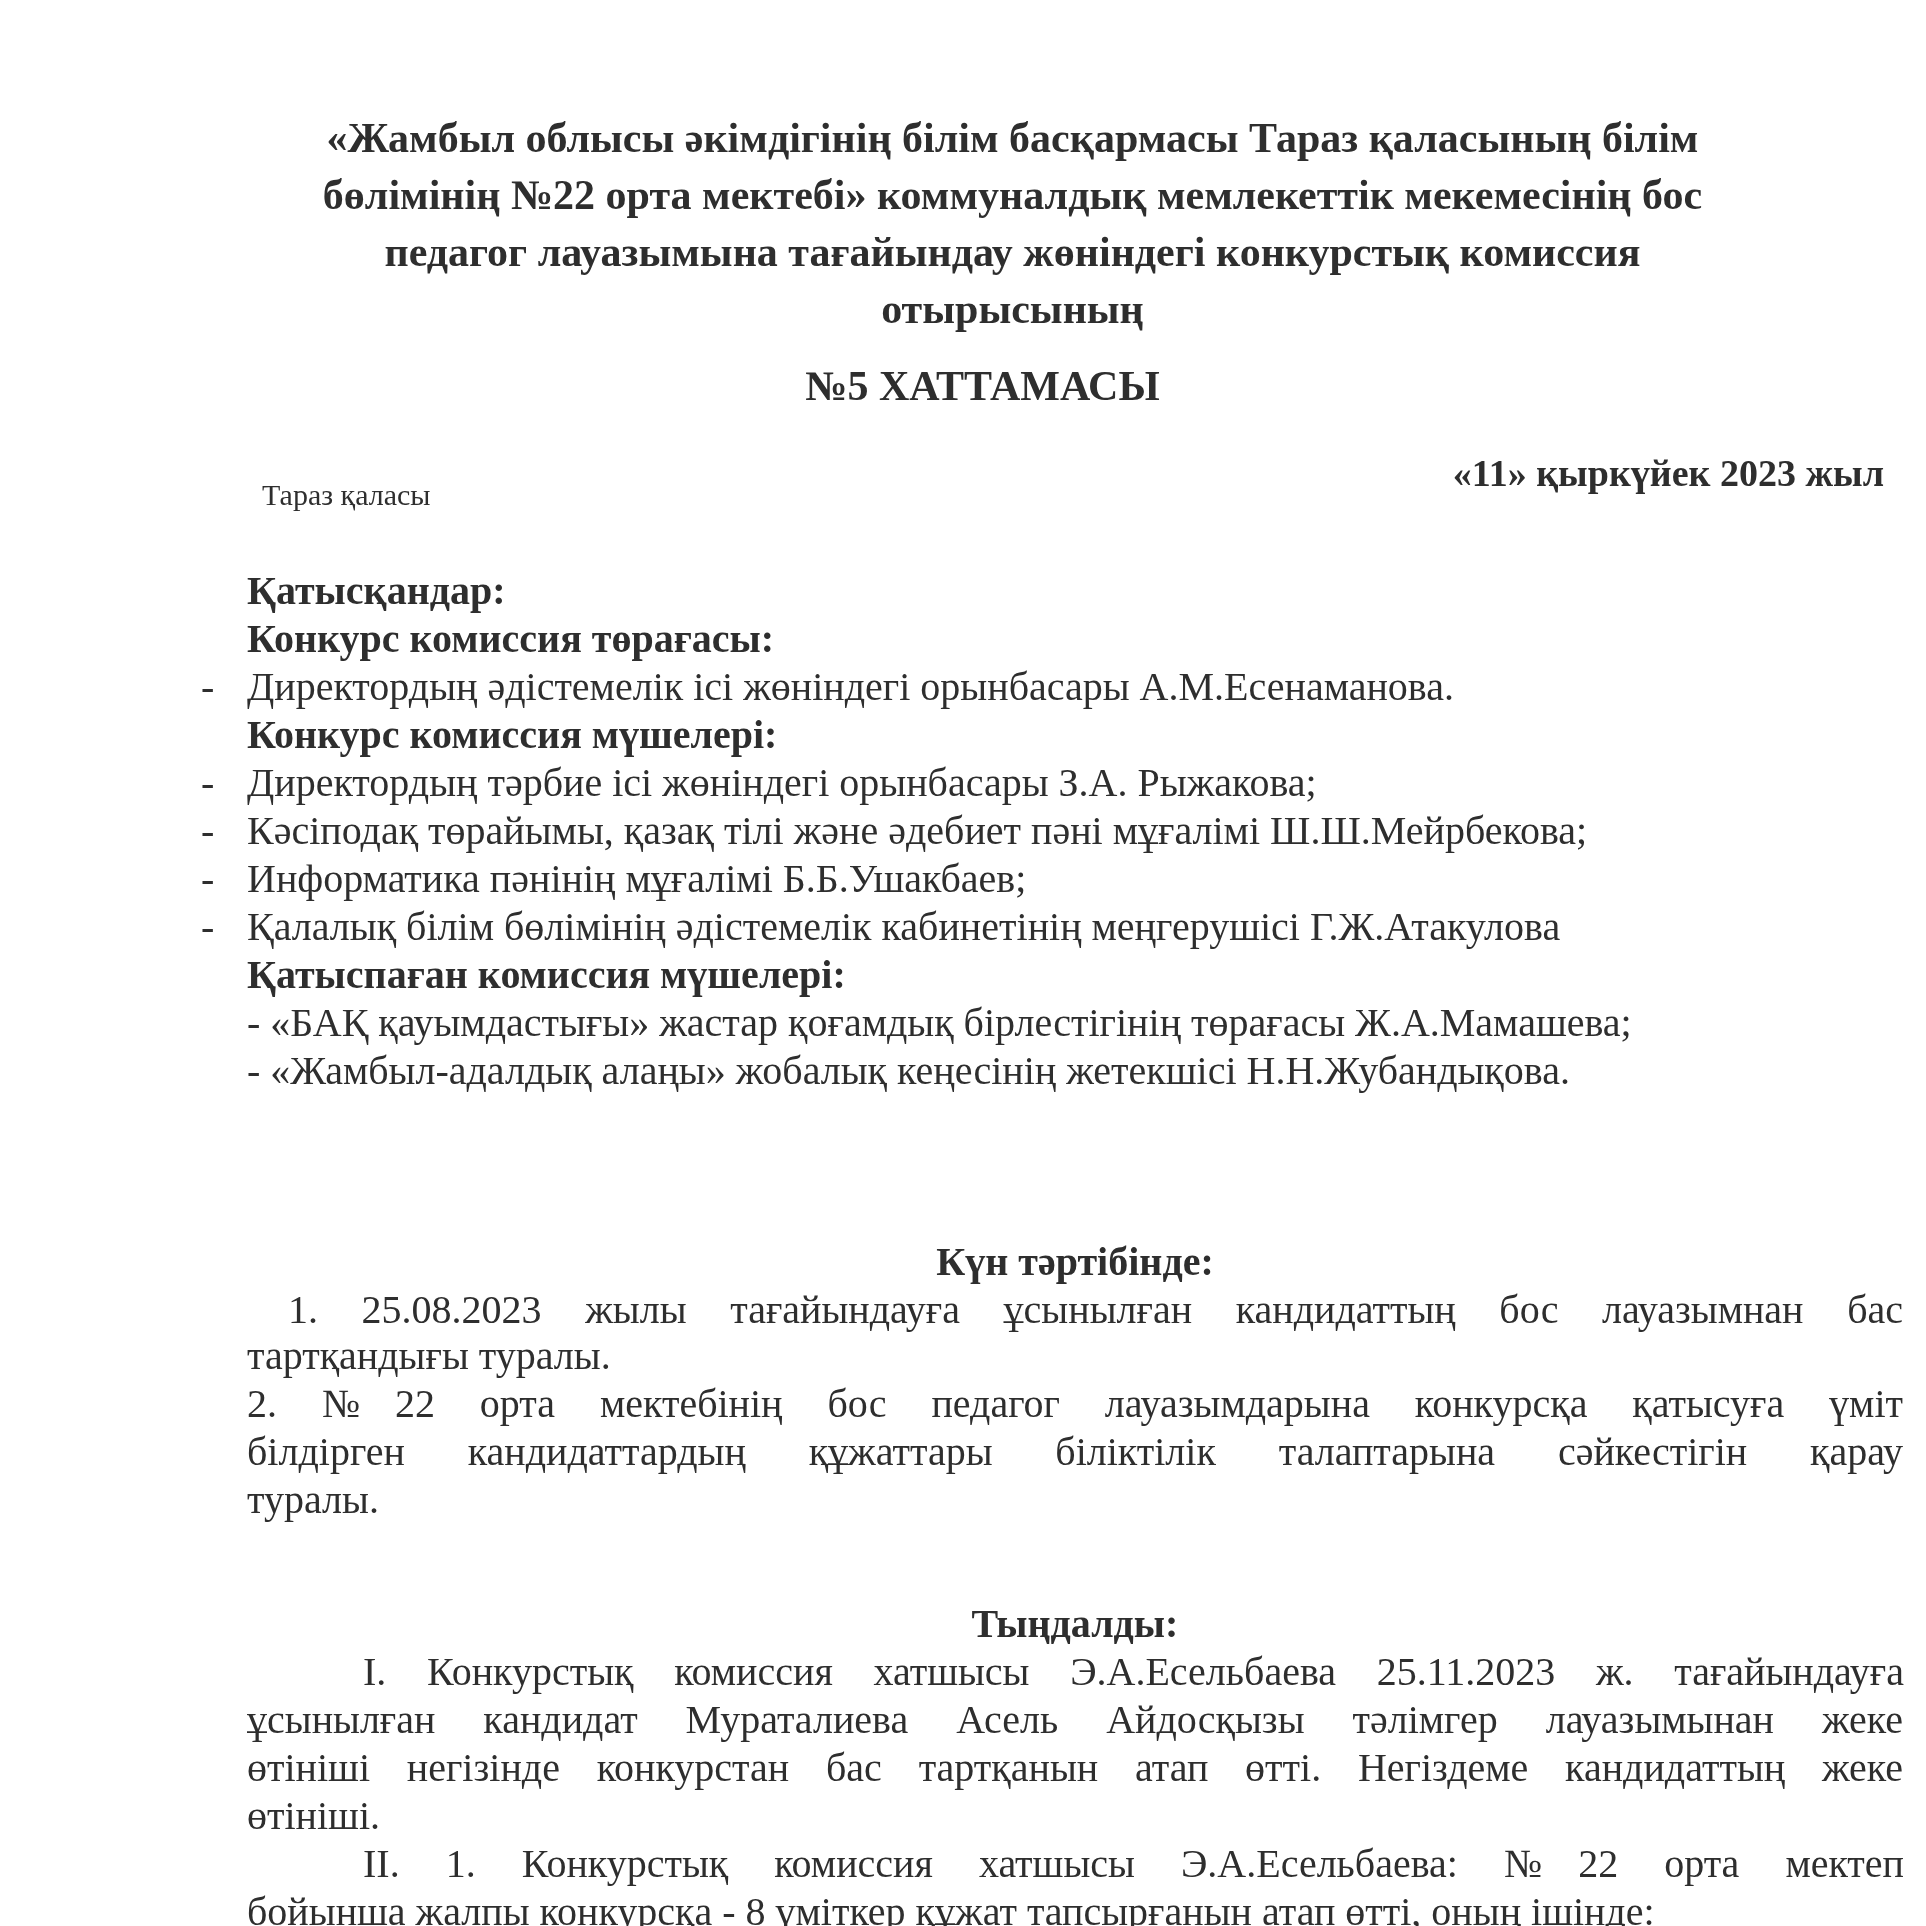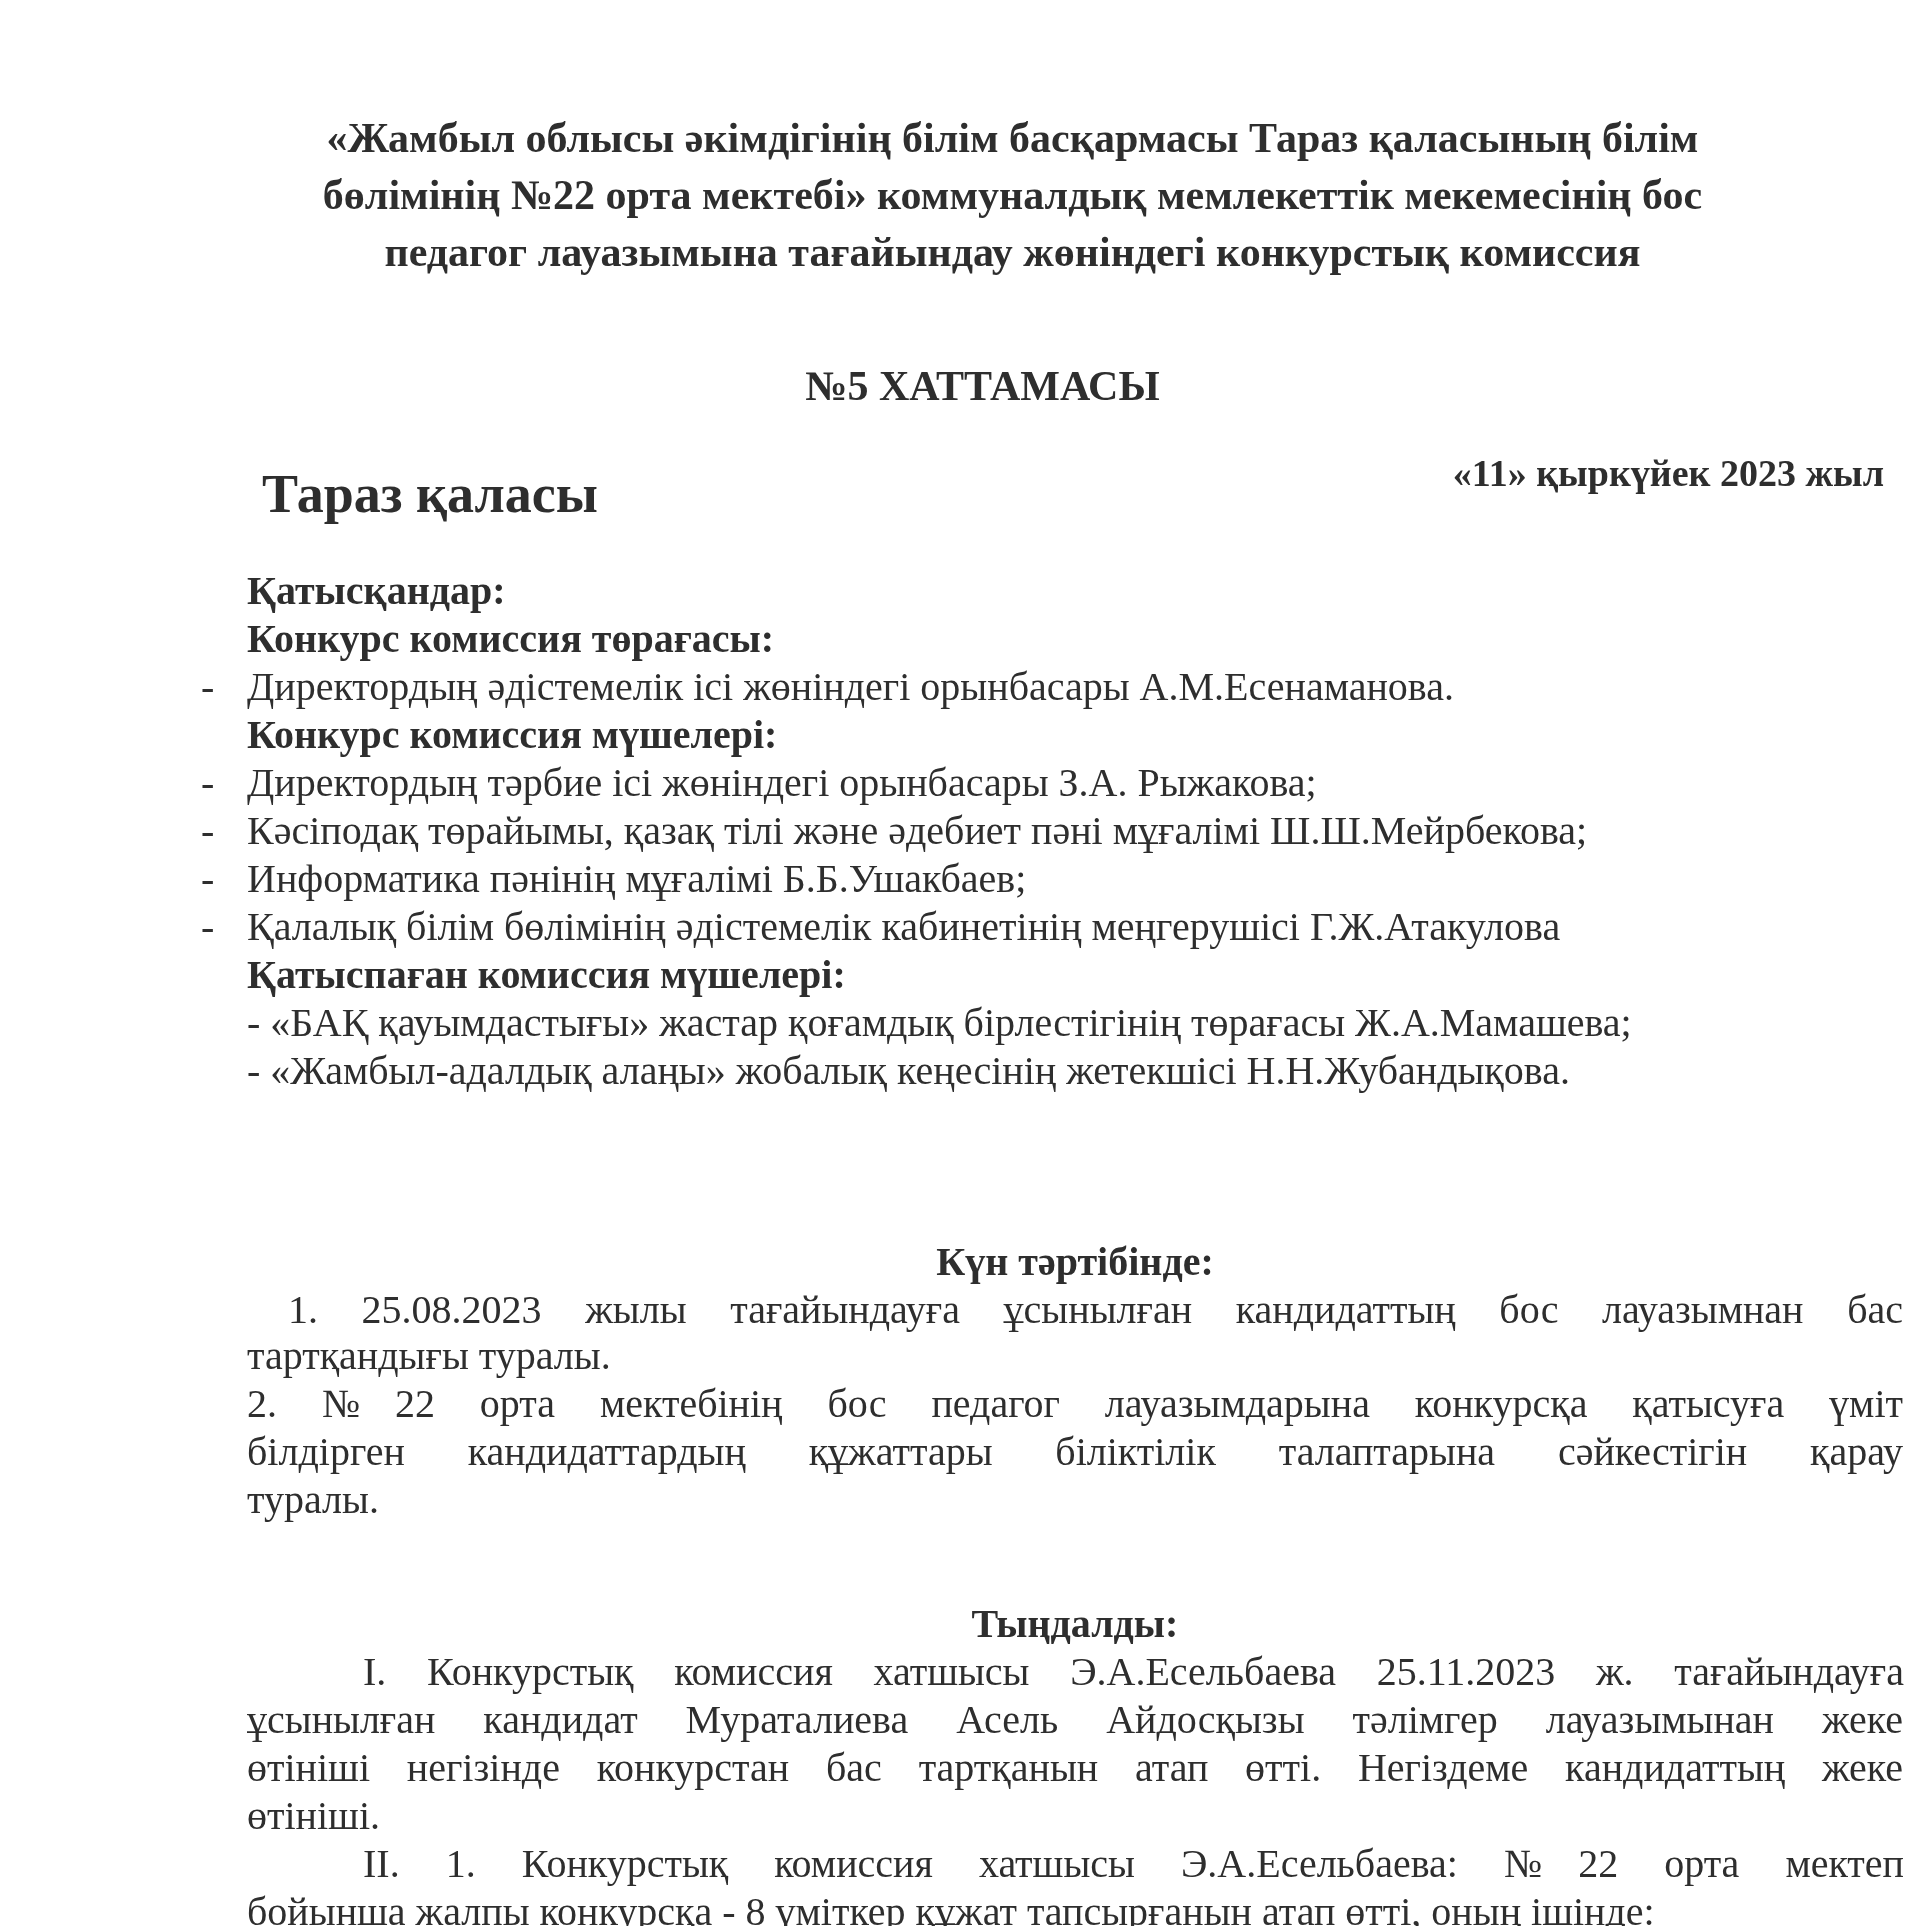--- a/index.html
+++ b/index.html
@@ -6,38 +6,39 @@
   body { width: 1965px; height: 2703px; position: relative; overflow: hidden; }
   .page {
     position: absolute; left: 0; top: 0; width: 1965px; height: 2703px;
     background: #ffffff; color: #2e2e2e;
     font-family: "Liberation Serif", "DejaVu Serif", serif;
     font-size: 40px; line-height: 49px;
   }
   .bold { font-weight: bold; }
   .title { position: absolute; left: 300px; width: 1425px; top: 110px; font-size: 42px; line-height: 57px; font-weight: bold; text-align: center; }
   .proto { position: absolute; left: 0; width: 1965px; top: 362px; font-weight: bold; font-size: 42px; text-align: center; }
-  .city { position: absolute; left: 262px; top: 470px; font-weight: bold; font-size: 54px; }
+  .city { position: absolute; left: 262px; top: 470px; font-weight: normal; font-size: 30px; }
   .date { position: absolute; right: 81px; top: 449px; font-weight: bold; font-size: 38px; }
   .block { position: absolute; left: 247px; width: 1656px; }
   .line { white-space: nowrap; height: 48px; }
   .dash-line { position: relative; }
   .dash { position: absolute; left: -46px; top: 0; }
   .just { text-align: justify; text-align-last: justify; white-space: normal; }
   .section-h { text-align: center; font-weight: bold; width: 1656px; }
 </style>
 </head>
 <body>
 
 <div class="page">
 
   <div class="title">
     <div>«Жамбыл облысы әкімдігінің білім басқармасы Тараз қаласының білім</div>
     <div>бөлімінің №22 орта мектебі» коммуналдық мемлекеттік мекемесінің бос</div>
     <div>педагог лауазымына тағайындау жөніндегі конкурстық комиссия</div>
+    <div>отырысының</div>
   </div>
 
   <div class="proto">№5 ХАТТАМАСЫ</div>
   <div class="city">Тараз қаласы</div>
   <div class="date">«11» қыркүйек 2023 жыл</div>
 
   <div class="block" style="top:566px;">
     <div class="line bold">Қатысқандар:</div>
     <div class="line bold">Конкурс комиссия төрағасы:</div>
     <div class="line dash-line">

